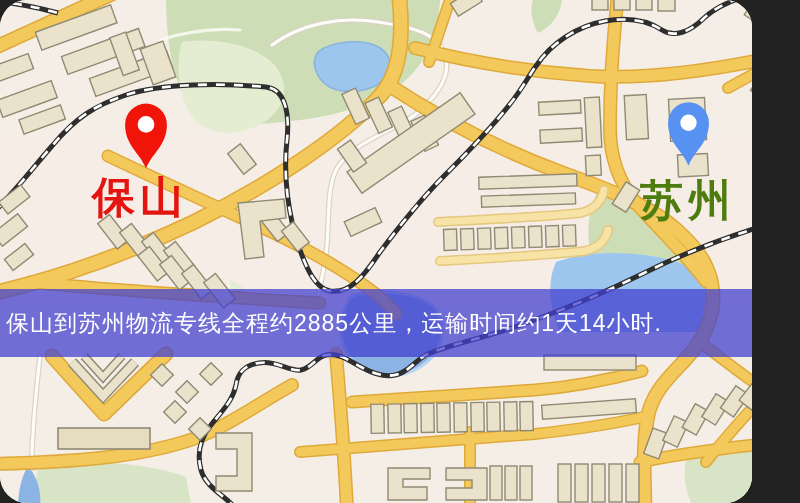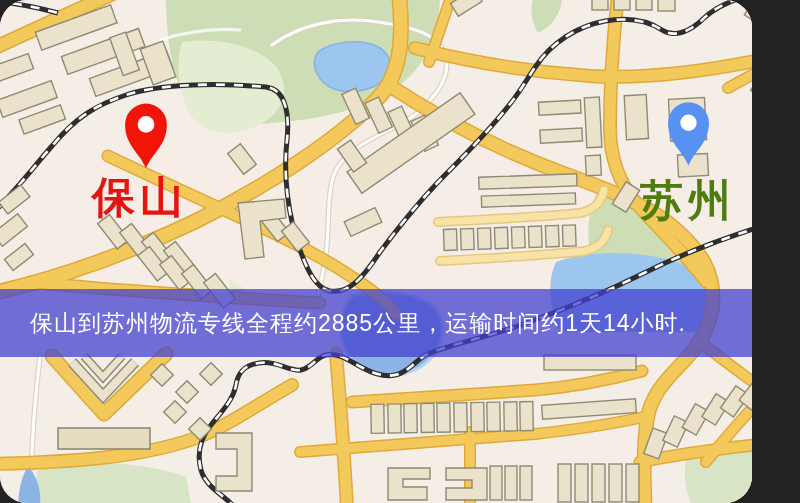--- a/index.html
+++ b/index.html
@@ -7,21 +7,21 @@
          font-family:"Liberation Sans","DejaVu Sans",sans-serif;background:#f4eee7;border-radius:27px;}
   #stage svg{display:block;}
   .overlay{position:absolute;left:0;top:0;width:800px;height:503px;pointer-events:none;}
   .pin{position:absolute;pointer-events:auto;cursor:pointer;}
   .map-label{position:absolute;line-height:1;white-space:nowrap;
              font-family:"Liberation Serif","DejaVu Serif",serif;font-weight:600;}
   #origin-label{left:92px;top:176px;font-size:43px;color:#e41410;letter-spacing:5px;}
   #dest-label{left:640px;top:179px;font-size:43px;color:#4d7c0f;letter-spacing:5px;}
   #banner{position:absolute;left:0;top:289px;width:800px;height:68px;
           background:rgba(66,64,206,0.74);display:flex;align-items:center;}
-  #banner span{color:#fff;font-size:23px;letter-spacing:1px;padding-left:30px;
+  #banner span{color:#fff;font-size:23px;letter-spacing:1px;padding-left:6px;
                font-family:"Liberation Sans","DejaVu Sans",sans-serif;text-align:right;}
   
   .b{fill:#eae2ca;stroke:#8f8a74;stroke-width:1.4;}
   .bd{fill:#e6ddc0;stroke:#8f8a74;stroke-width:1.6;}
   .park{fill:#cdddb6;}
   .parkpale{fill:#e4ecd2;}
   .parklite{fill:#d7e4c6;}
   .wat{fill:#9dc6ee;}
   .watd{fill:#8bb3e4;}
   .rc{fill:none;stroke:#dfa93a;stroke-linecap:round;stroke-linejoin:round;}

